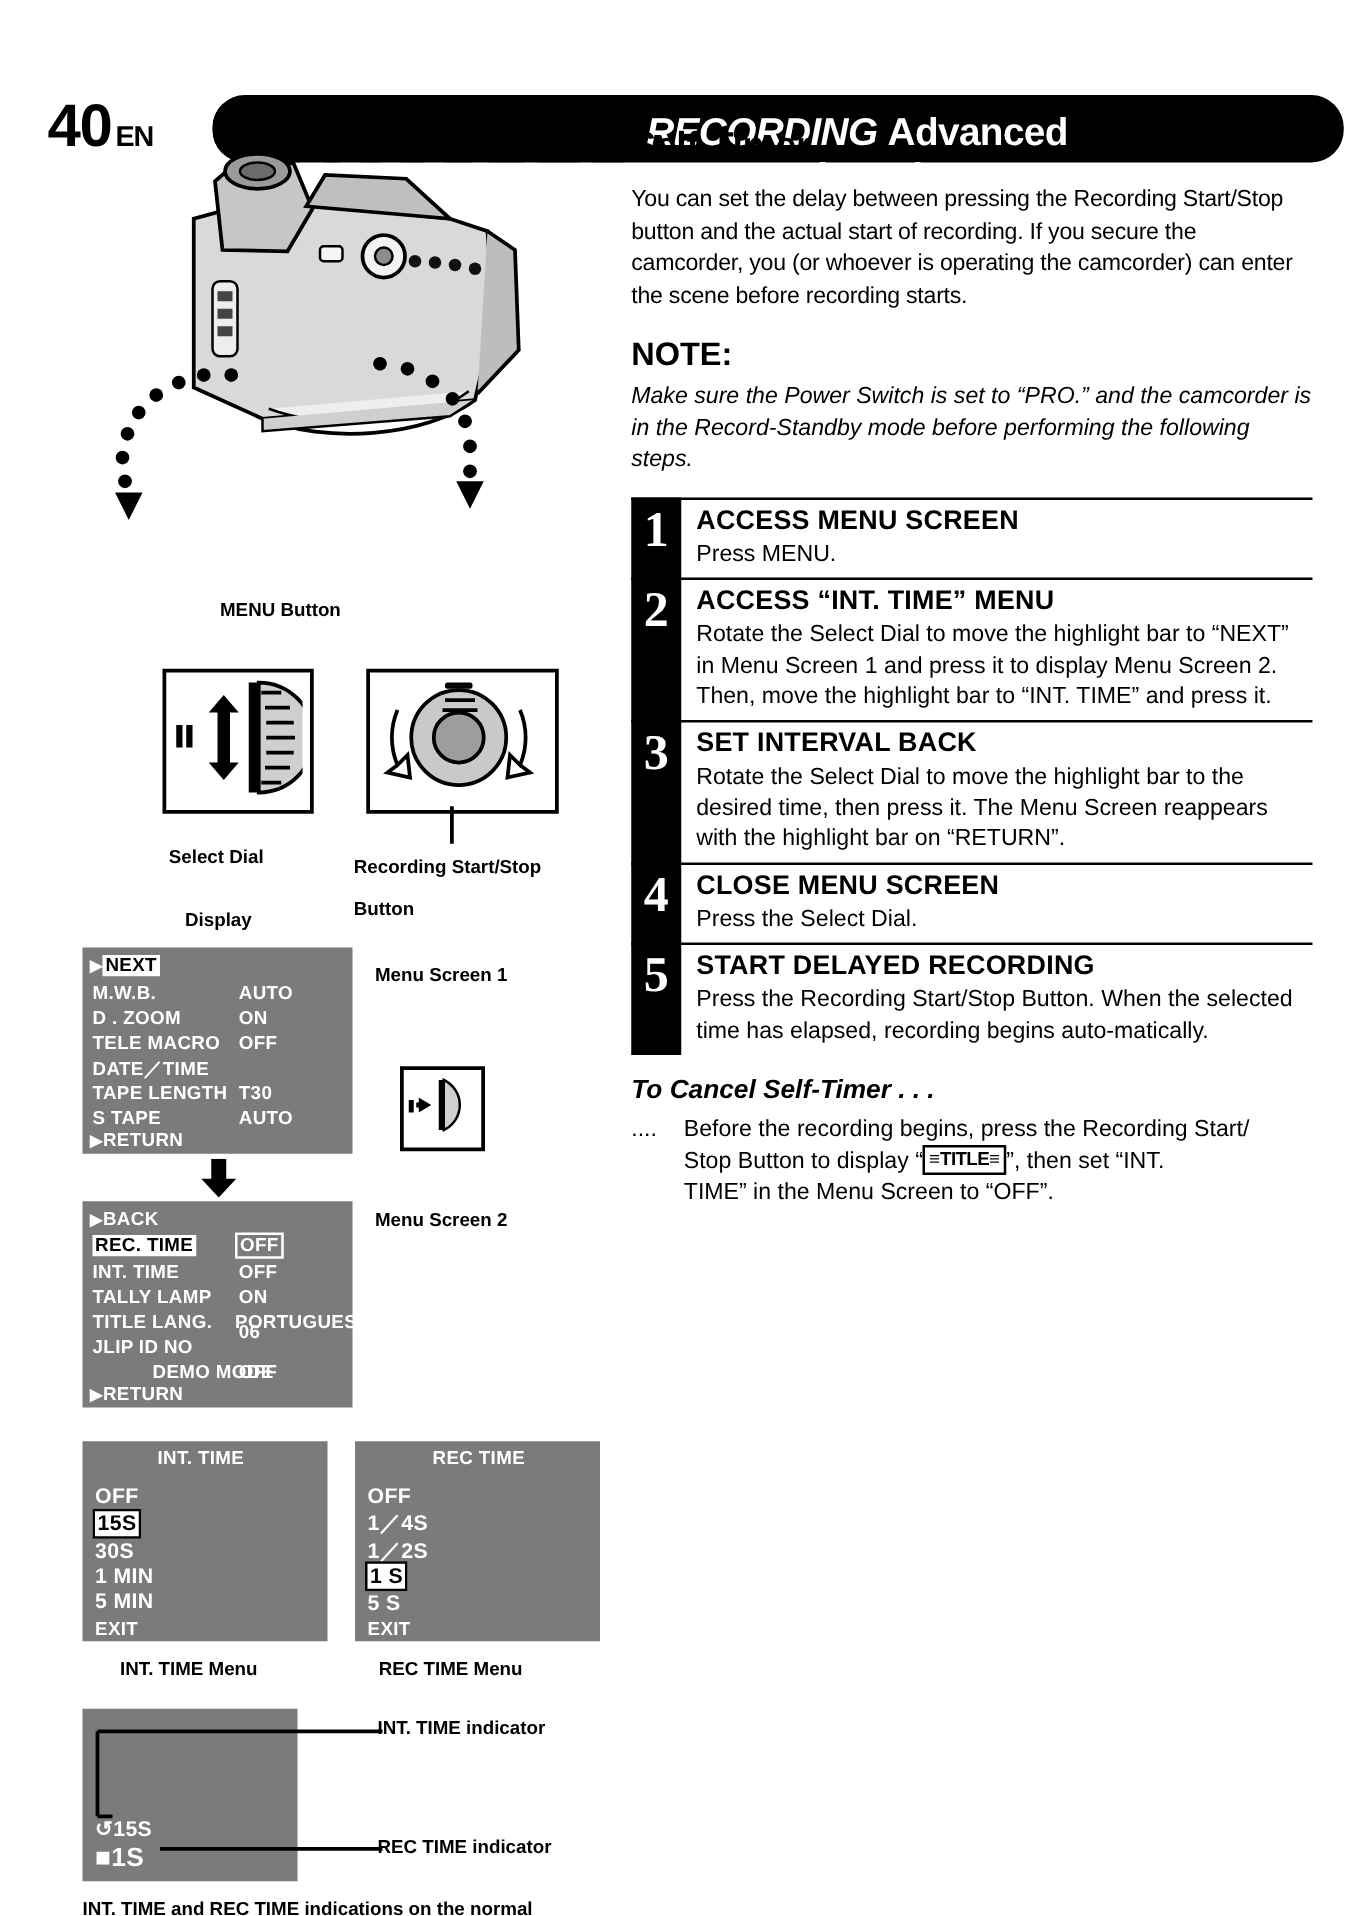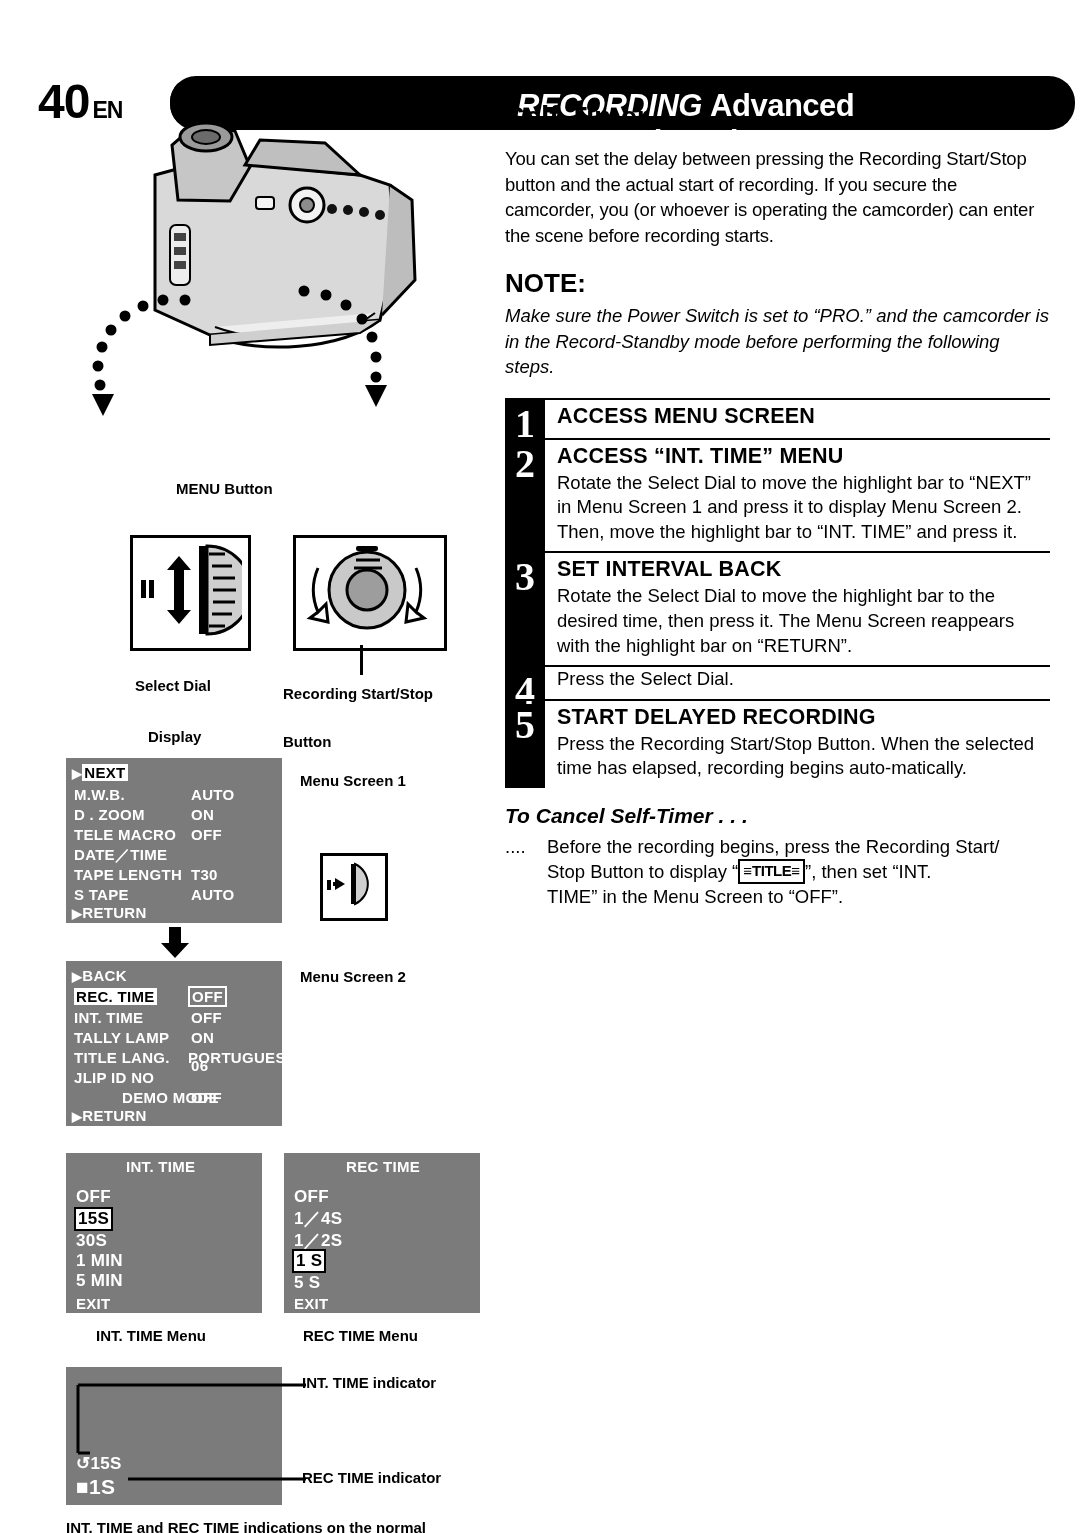--- a/index.html
+++ b/index.html
@@ -120,36 +120,38 @@
   <div id="intro">You can set the delay between pressing the Recording Start/Stop button and the actual start of recording. If you secure the camcorder, you (or whoever is operating the camcorder) can enter the scene before recording starts.</div>
   <div id="note-label">NOTE:</div>
   <div id="note-body">Make sure the Power Switch is set to “PRO.” and the camcorder is in the Record-Standby mode before performing the following steps.</div>
 
   <div id="steps">
     <div id="steps-bar"></div>
 
     <div class="step">
       <div class="num">1</div>
       <h3>ACCESS MENU SCREEN</h3>
+      <p>Press MENU.</p>
     </div>
 
     <div class="step">
       <div class="num">2</div>
       <h3>ACCESS “INT. TIME” MENU</h3>
       <p>Rotate the Select Dial to move the highlight bar to “NEXT” in Menu Screen 1 and press it to display Menu Screen 2. Then, move the highlight bar to “INT. TIME” and press it.</p>
     </div>
 
     <div class="step">
       <div class="num">3</div>
       <h3>SET INTERVAL BACK</h3>
       <p>Rotate the Select Dial to move the highlight bar to the desired time, then press it. The Menu Screen reappears with the highlight bar on “RETURN”.</p>
     </div>
 
     <div class="step">
       <div class="num">4</div>
+      <h3>CLOSE MENU SCREEN</h3>
       <p>Press the Select Dial.</p>
     </div>
 
     <div class="step">
       <div class="num">5</div>
       <h3>START DELAYED RECORDING</h3>
       <p>Press the Recording Start/Stop Button. When the selected time has elapsed, recording begins auto-matically.</p>
     </div>
   </div>
 
@@ -268,21 +270,21 @@
       <path d="M120 30 C126 44 126 60 120 74 L112 66 L110 84 L128 80 L120 74" fill="none" stroke="#000" stroke-width="3"></path>
 
       <rect x="60" y="8" width="22" height="5" rx="2" fill="#000"></rect>
     </svg>
   </div>
 
   <div class="vline" style="left:360px; top:550px; width:3px; height:30px;"></div>
 
   <div class="lbl" style="left:135px; top:582px;">Select Dial</div>
   <div class="lbl" style="left:283px; top:590px;">Recording Start/Stop</div>
-  <div class="lbl" style="left:283px; top:638px;">Button</div>
+  <div class="lbl" style="left:283px; top:624px;">Button</div>
 
   <div class="lbl" style="left:148px; top:633px;">Display</div>
 
   <div class="screen" style="left:66px; top:663px; width:216px; height:165px;">
     <div class="row" style="left:6px; top:6px;">
       <span class="arrowmark">▶</span><span class="hl">NEXT</span>
     </div>
     <div class="row" style="left:8px; top:28px;">M.W.B.</div>
     <div class="row" style="left:125px; top:28px;">AUTO</div>
     <div class="row" style="left:8px; top:48px;">D . ZOOM</div>
@@ -353,21 +355,21 @@
     <div class="row" style="left:10px; top:54px; font-size:17px;">1／4S</div>
     <div class="row" style="left:10px; top:76px; font-size:17px;">1／2S</div>
     <div class="row hl boxed" style="left:8px; top:96px; font-size:17px; border-color:#000;">1 S</div>
     <div class="row" style="left:10px; top:120px; font-size:17px;">5 S</div>
     <div class="row" style="left:10px; top:142px;">EXIT</div>
   </div>
 
   <div class="lbl" style="left:96px; top:1232px;">INT. TIME Menu</div>
   <div class="lbl" style="left:303px; top:1232px;">REC TIME Menu</div>
 
-  <div class="screen" style="left:66px; top:1272px; width:216px; height:138px;">
+  <div class="screen" style="left:66px; top:1272px; width:172px; height:138px;">
     <div class="row" style="left:10px; top:86px; font-size:17px;">
       <span>↺</span><span>15S</span>
     </div>
     <div class="row" style="left:10px; top:108px; font-size:21px;">
       <span>■</span><span>1S</span>
     </div>
   </div>
 
   <svg style="position:absolute; left:76px; top:1288px;" width="240" height="110">
     <line x1="2" y1="70" x2="2" y2="2" stroke="#000" stroke-width="3"></line>

